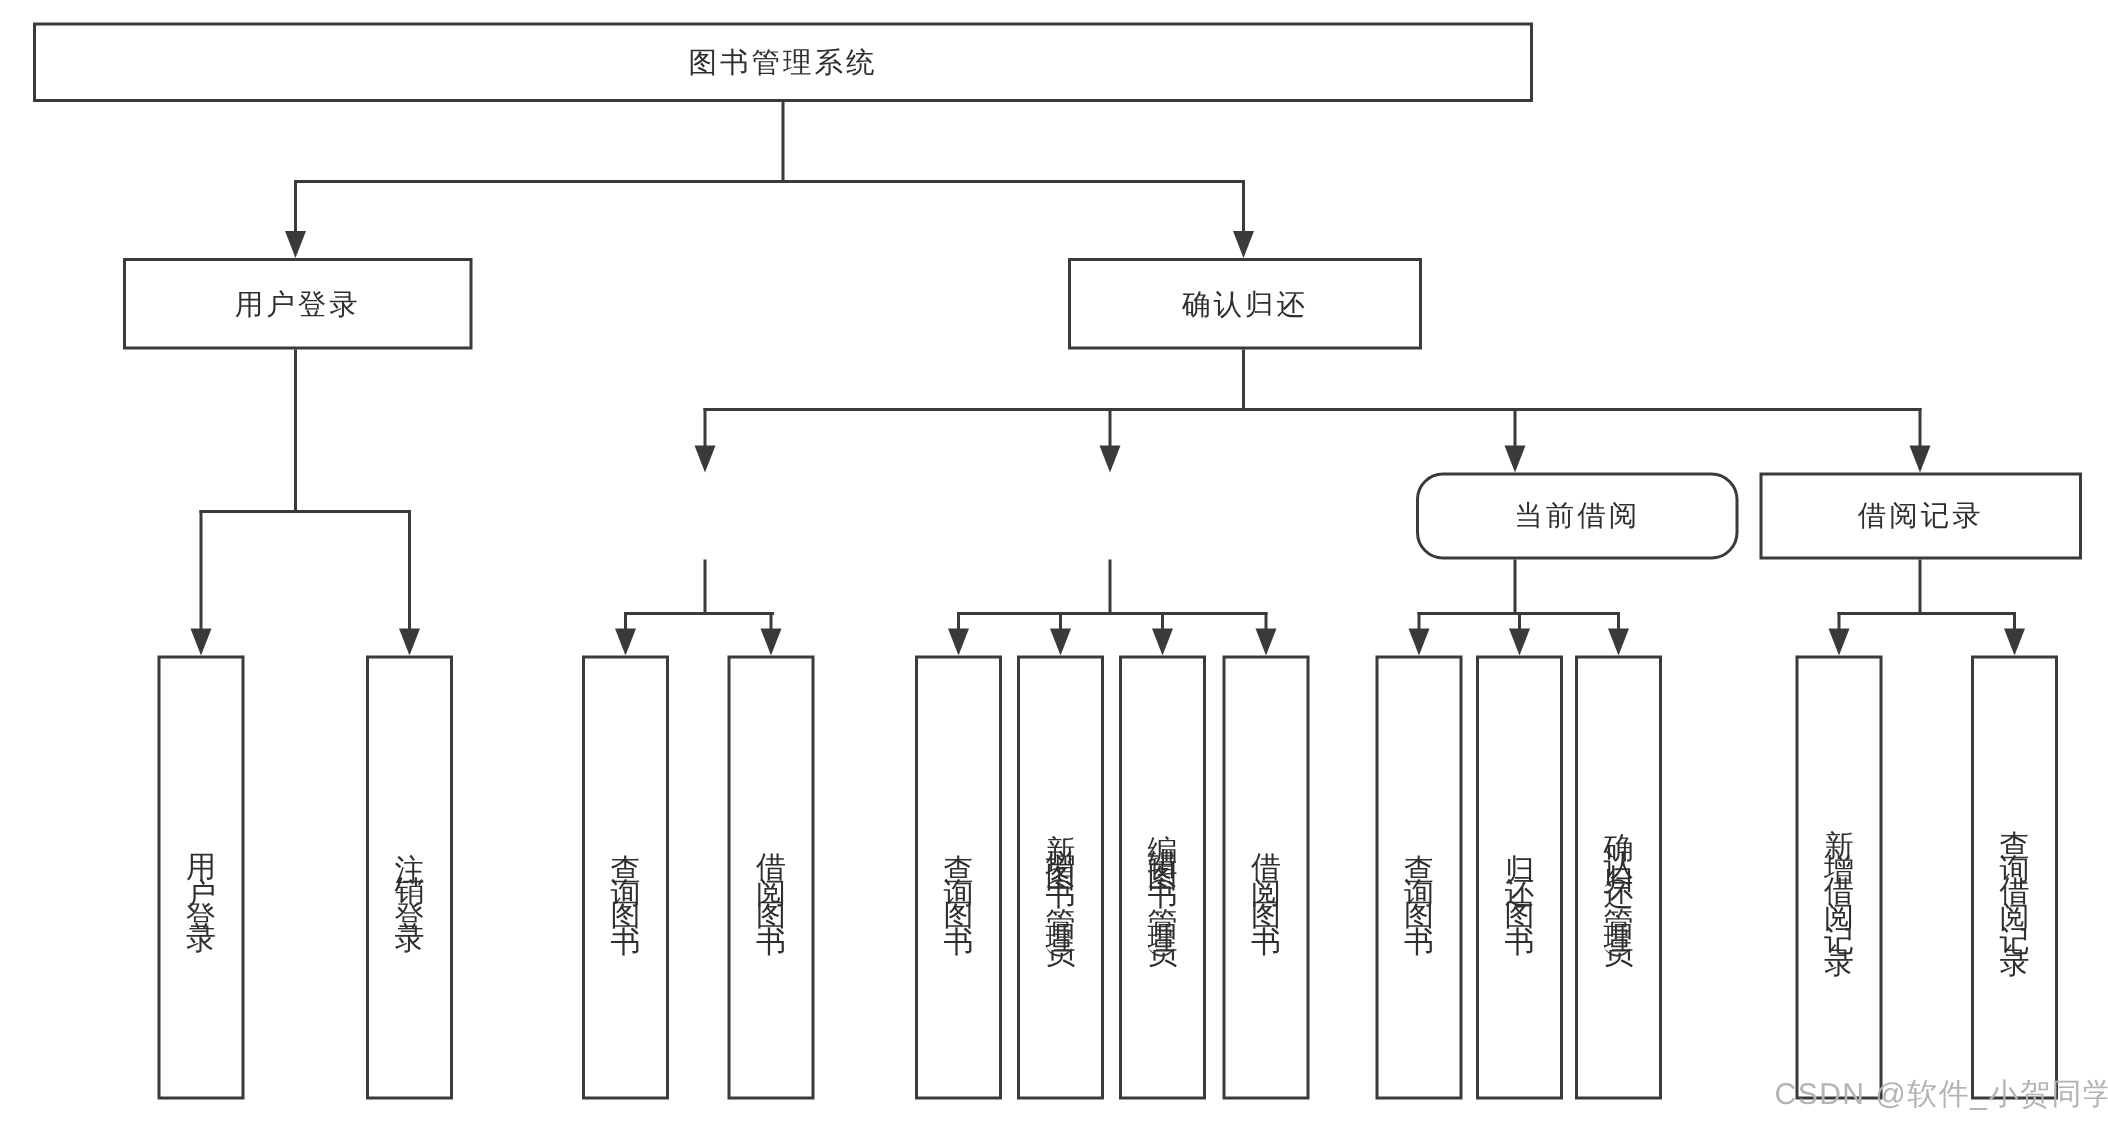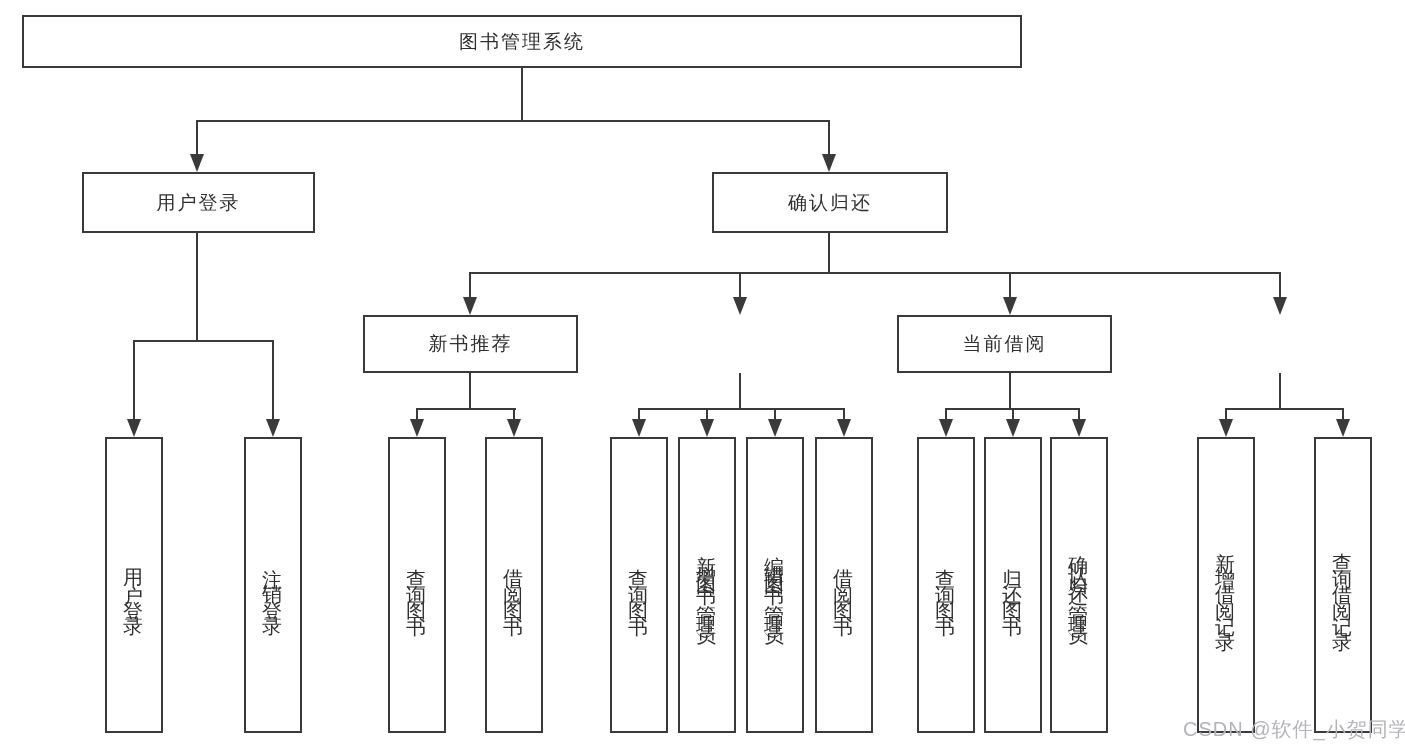--- a/index.html
+++ b/index.html
@@ -63,25 +63,25 @@
 <body>
 
 <div class="canvas">
 
   <div class="node root">图书管理系统</div>
 
   <div class="node branch" style="left:82px; width:233px;">用户登录</div>
 
   <div class="node branch" style="left:712px; width:236px;">确认归还</div>
 
-  <div class="node sub" style="left:363px;">新书推荐</div>
 
 
-  <div class="node sub" style="left:897px;">当前借阅</div>
+  <div class="node sub" style="left:944px;border-radius:18px;">当前借阅</div>
 
+  <div class="node sub" style="left:1173px;">借阅记录</div>
 
   <div class="node leaf" style="left: 105px; letter-spacing: 16px;">用户登录</div>
   <div class="node leaf" style="left: 244px; letter-spacing: 16px;">注销登录</div>
 
   <div class="node leaf" style="left: 388px; letter-spacing: 16px;">查询图书</div>
   <div class="node leaf" style="left: 485px; letter-spacing: 16px;">借阅图书</div>
 
   <div class="node leaf" style="left: 610px; letter-spacing: 16px;">查询图书</div>
   <div class="node leaf" style="left: 678px; letter-spacing: 10px;">新增图书（管理员）</div>
   <div class="node leaf" style="left: 746px; letter-spacing: 10px;">编辑图书（管理员）</div>

